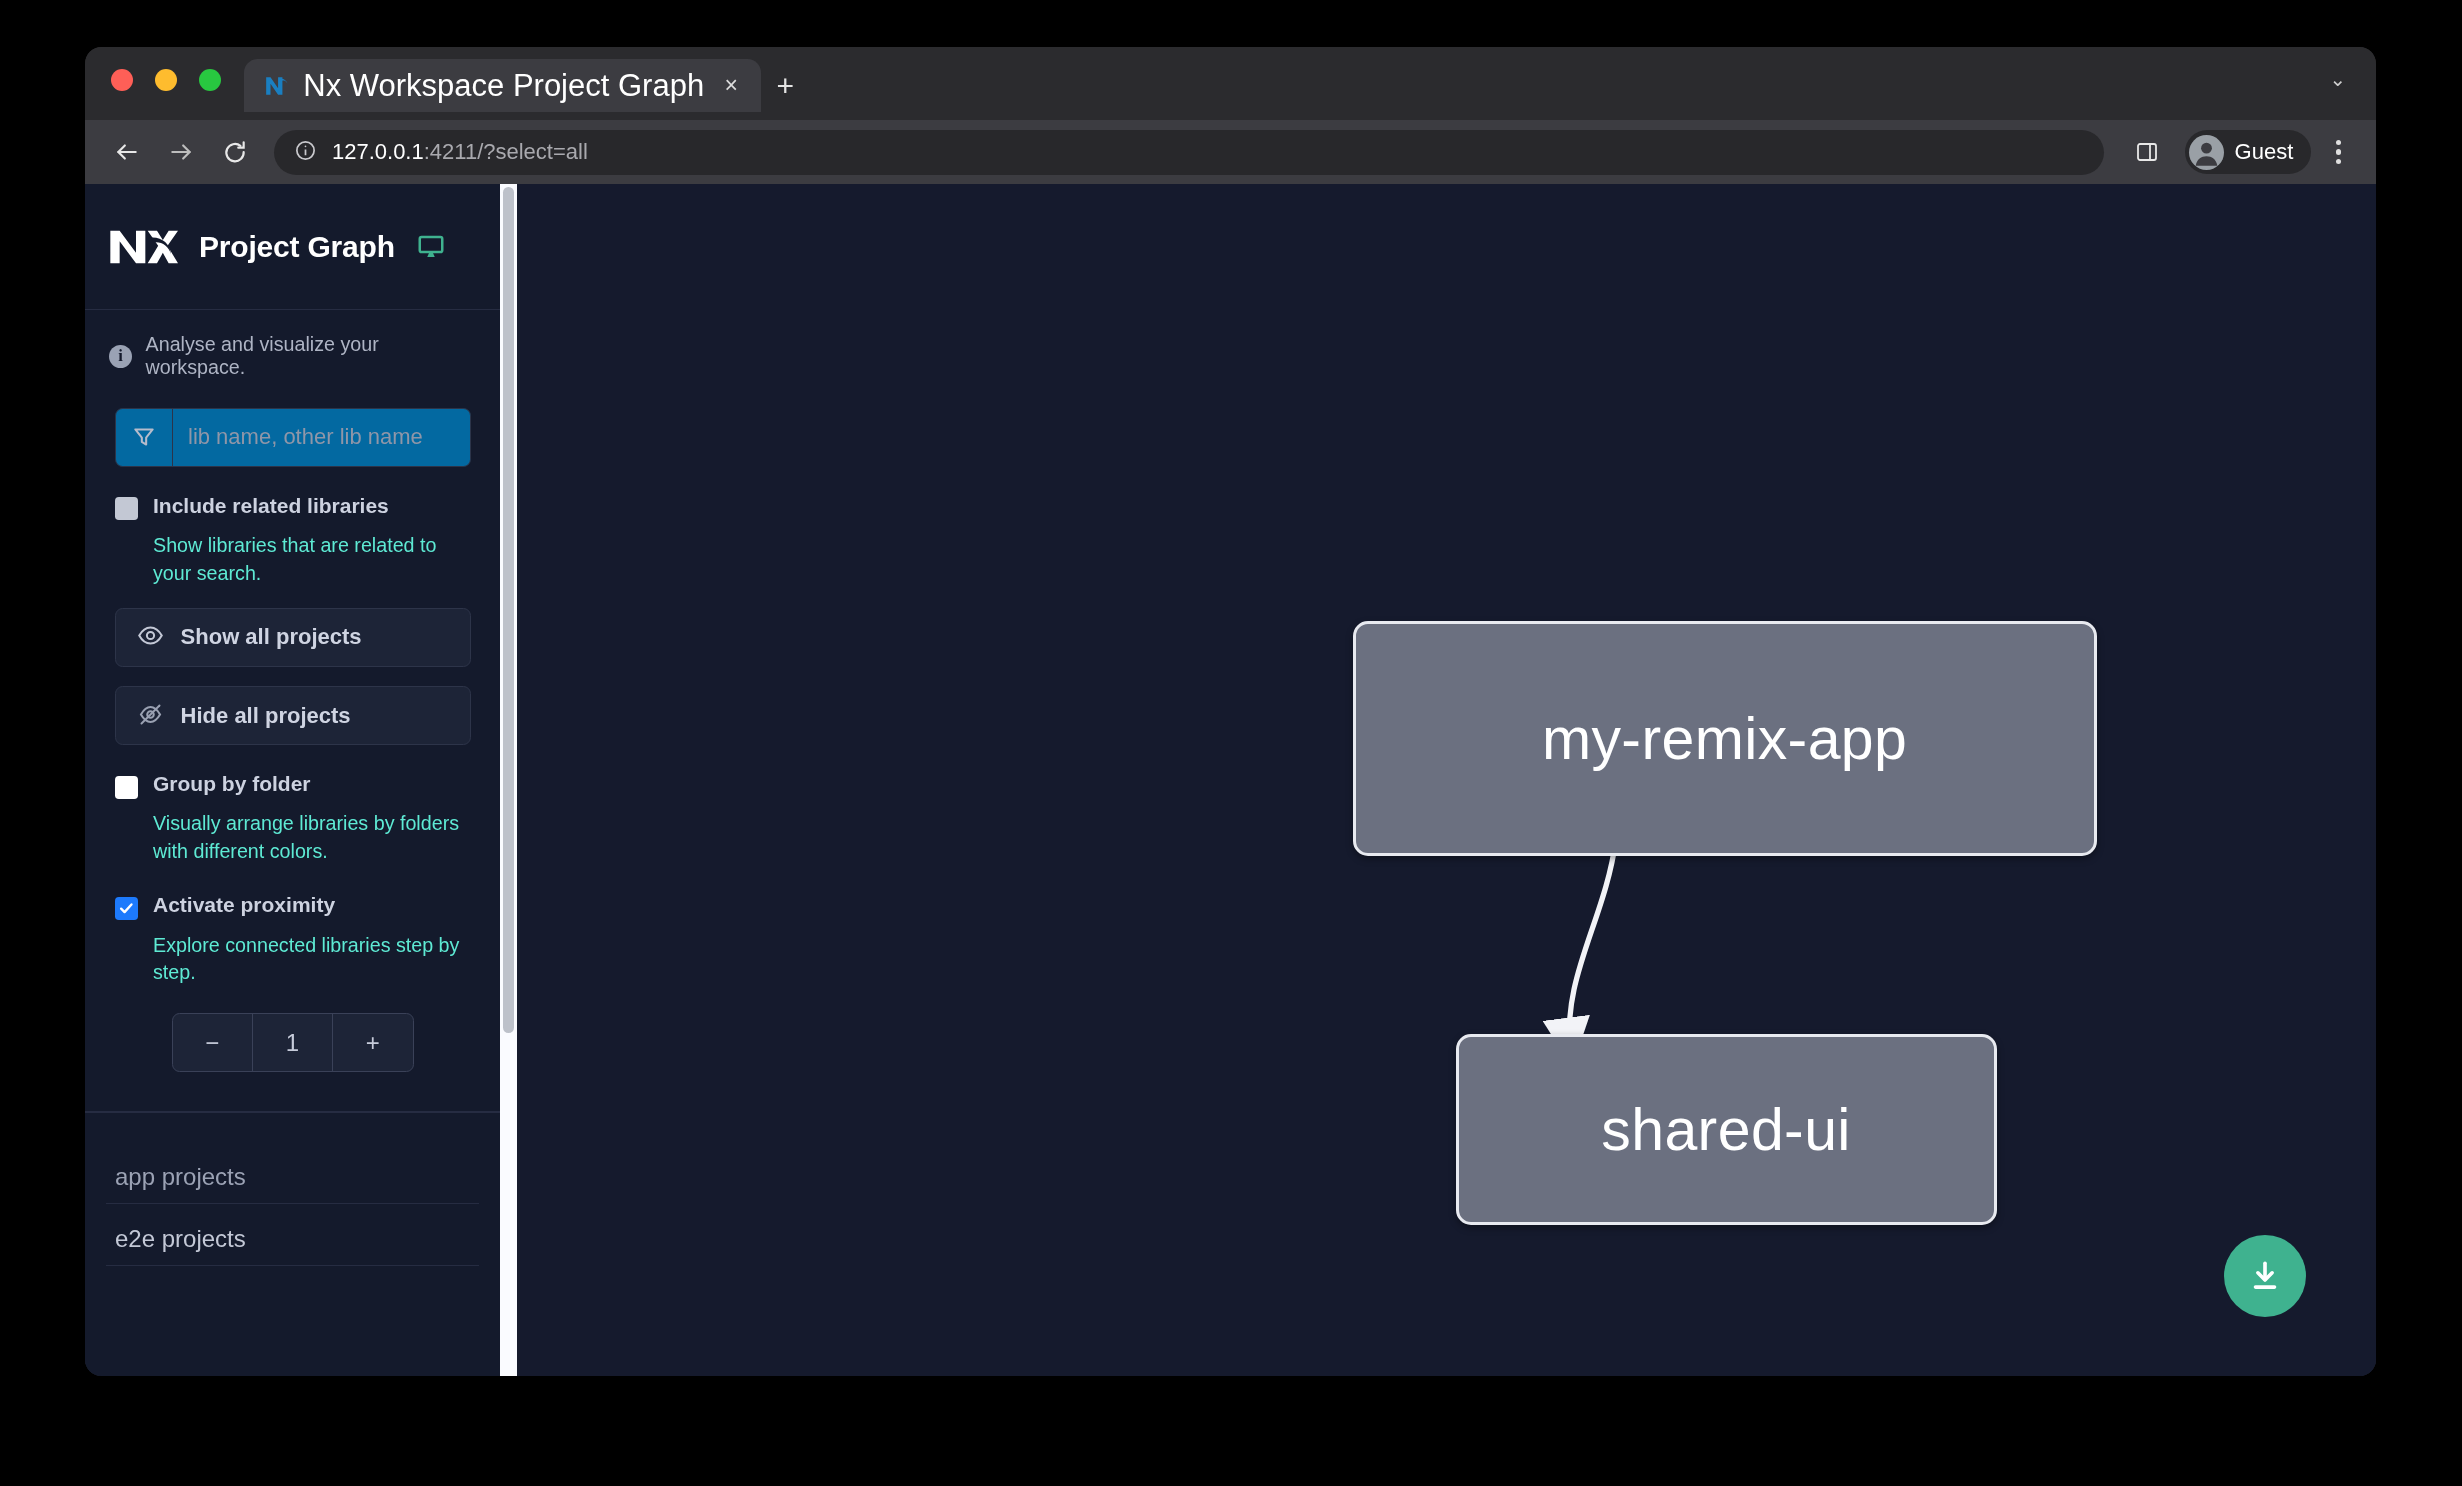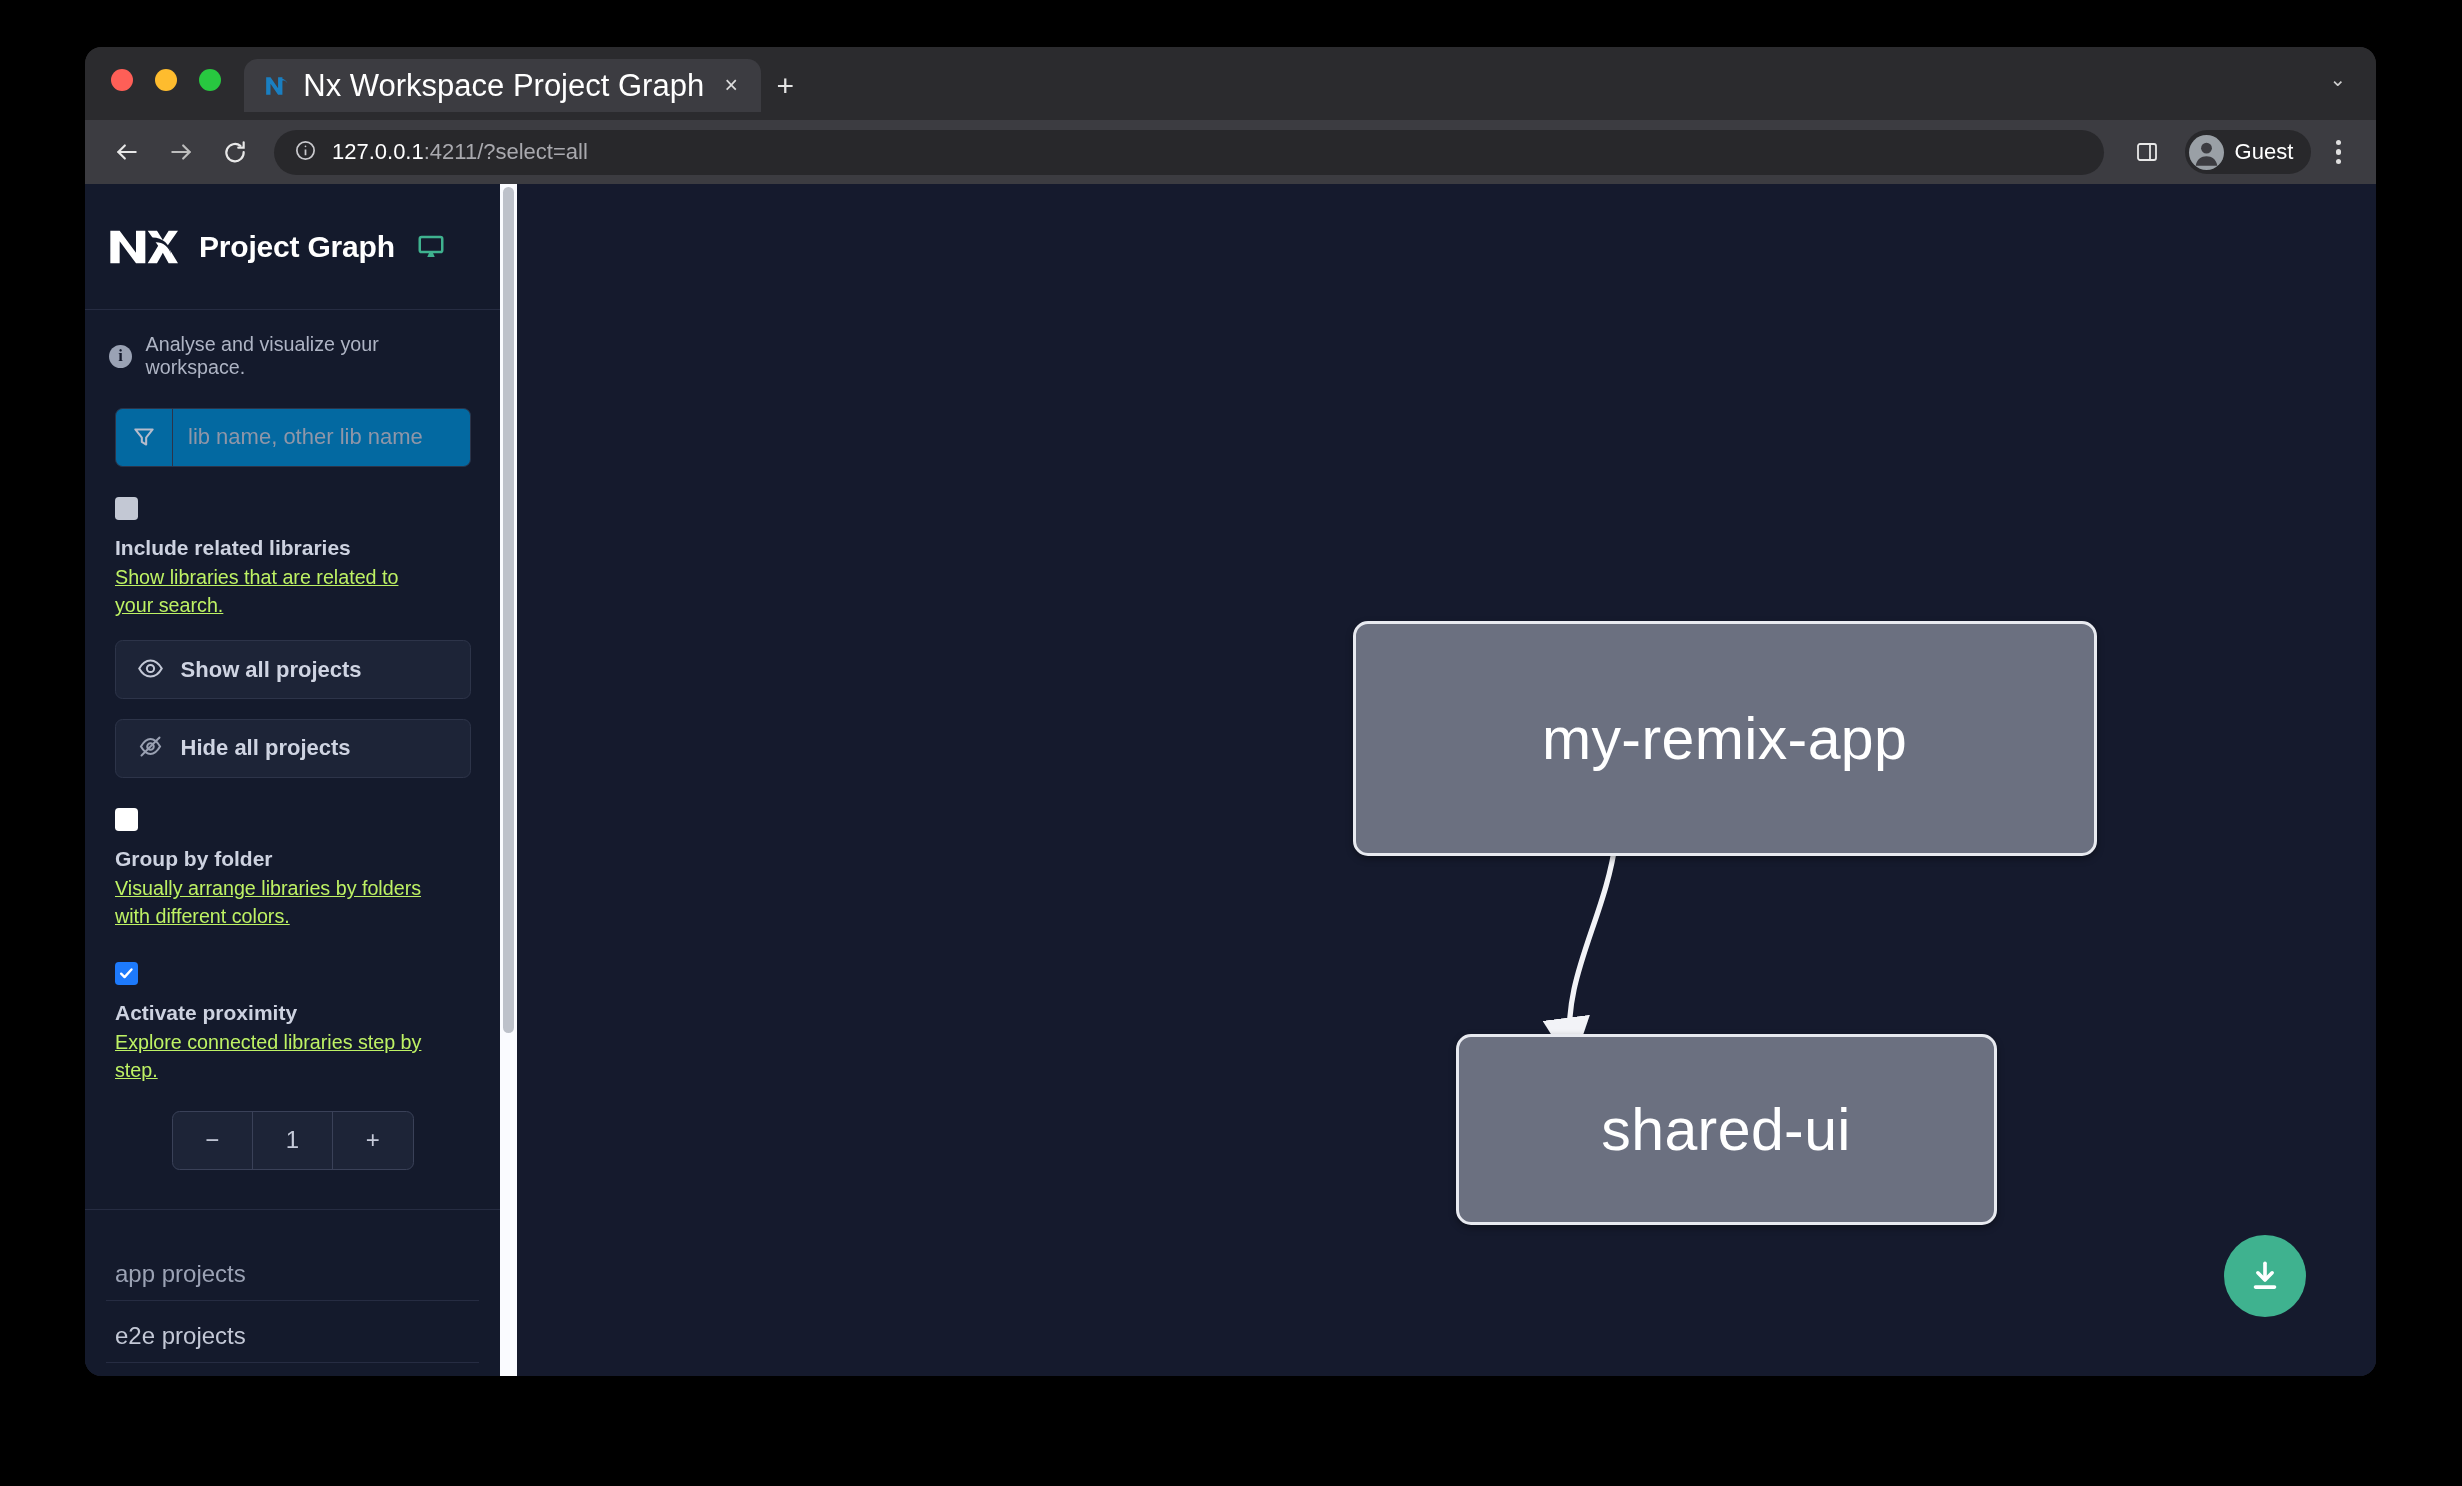--- a/index.html
+++ b/index.html
@@ -246,47 +246,45 @@
     font-family: "Liberation Sans", sans-serif;
     padding: 0 15px;
   }
   .filter-input::placeholder { color: #8f96a8; }
 
   .check-row {
     display: flex;
     align-items: flex-start;
     gap: 15px;
     margin: 26px 7.6px 0 9px;
-    flex-direction: column;
   }
   .cbox {
     width: 23px; height: 23px;
     border-radius: 3.8px;
     flex: none;
     margin-top: 4.5px;
   }
   .cbox.grey { background: #c3c8d4; }
   .cbox.white { background: #ffffff; }
   .cbox.blue {
     background: #1d7afc;
     display: flex; align-items: center; justify-content: center;
   }
   .check-label {
     color: #cdd2e0;
     font-size: 21px;
     font-weight: 700;
     line-height: 1.2;
   }
   .check-desc {
-    color: #bef264;
+    color: #5eead4;
     font-size: 19.7px;
     line-height: 1.42;
-    margin-top: 4px;
+    margin-top: 14px;
     max-width: 325px;
-    text-decoration: underline;
   }
 
   .big-btn {
     margin: 19.7px 7.6px 0 9px;
     height: 59px;
     background: #1d2437;
     border: 1.5px solid #2d3449;
     border-radius: 7.6px;
     display: flex;
     align-items: center;

